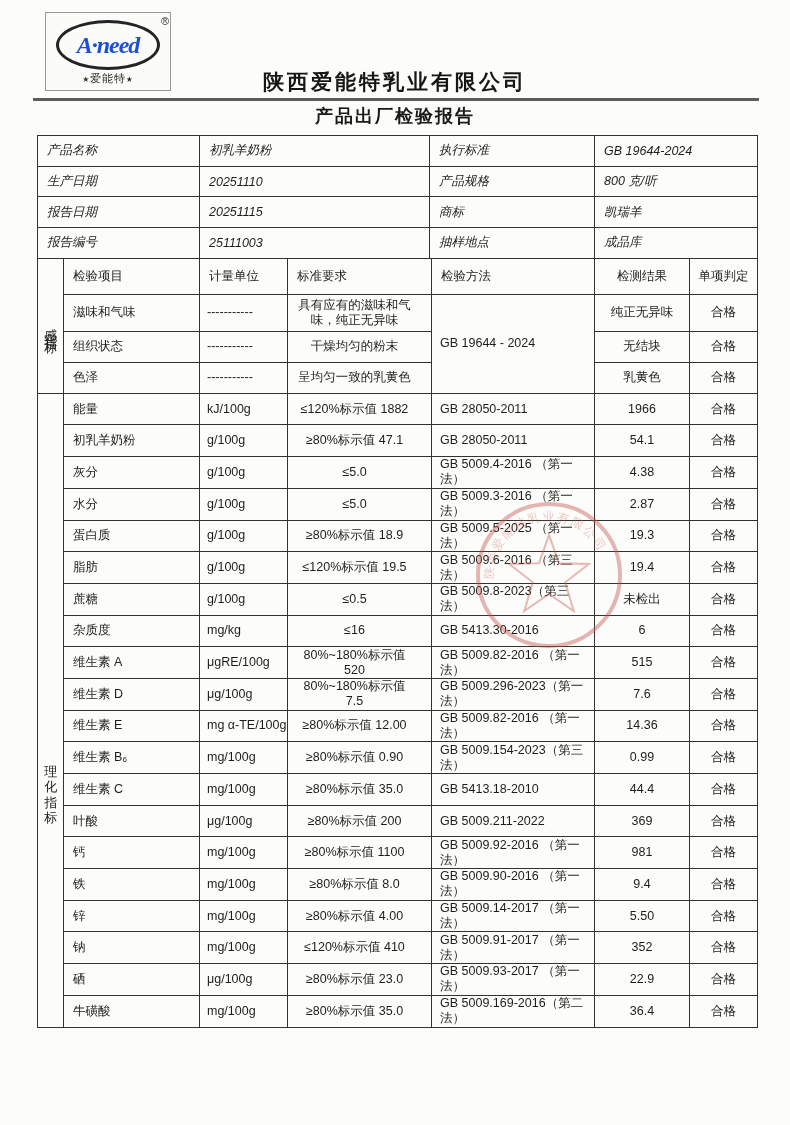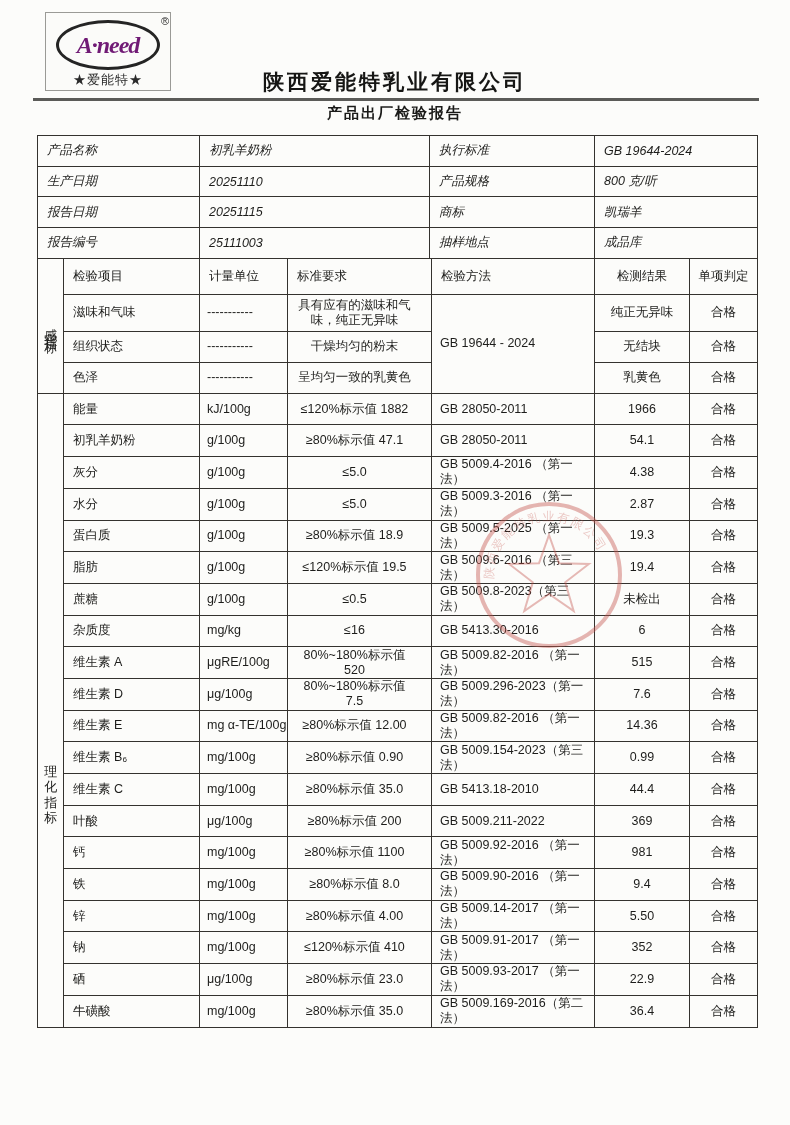--- a/index.html
+++ b/index.html
@@ -13,34 +13,34 @@
     position:absolute; left:45px; top:12px; width:124px; height:77px;
     border:1px solid #9a9a96; background:#fbfbf9; text-align:center;
   }
   .logo-oval {
     position:relative; width:98px; height:44px; margin:7px auto 1px auto;
     border:3px solid #242424; border-radius:50%;
     display:flex; align-items:center; justify-content:center;
   }
   .logo-word {
     font-family:"Liberation Serif", serif; font-style:italic; font-weight:bold;
-    font-size:24px; color:#701a75; letter-spacing:-1px; white-space:nowrap;
+    font-size:24px; color:#1d4ed8; letter-spacing:-1px; white-space:nowrap;
   }
   .logo-reg { position:absolute; right:-12px; top:-8px; font-size:11px; color:#2a2a2a; }
-  .logo-sub { font-size:13px; letter-spacing:1px; color:#2a2a2a; font-family:Liberation Sans, sans-serif; }
+  .logo-sub { font-size:11px; letter-spacing:1px; color:#2a2a2a; font-family:Liberation Mono, monospace; }
   .company-name {
     position:absolute; left:0; top:68px; width:100%; text-align:center;
     font-family:"Liberation Serif", serif; font-weight:bold;
     font-size:21px; letter-spacing:3px; color:#161614;
   }
   .header-rule { position:absolute; left:33px; top:98px; width:726px; height:3px; background:#5b5b58; }
   .report-title {
     position:absolute; left:0; top:104px; width:100%; text-align:center;
     font-family:"Liberation Serif", serif; font-weight:600;
-    font-size:15px; letter-spacing:2px; color:#1a1a18;
+    font-size:18px; letter-spacing:2px; color:#1a1a18;
   }
   
   .tables { position:absolute; left:37px; top:135px; width:721px; }
   table { border-collapse:collapse; table-layout:fixed; width:720px; }
   td, th { border:1px solid #34322e; padding:0; font-weight:normal; vertical-align:middle;
            font-size:12.5px; color:#1d1d1b; overflow:hidden; }
   .info-table tr { height:30.7px;font-style:italic; }
   .info-table td { padding-left:9px; text-align:left; }
   .results-table { margin-top:-1px; }
   .results-table td, .results-table th { line-height:1.2; }

